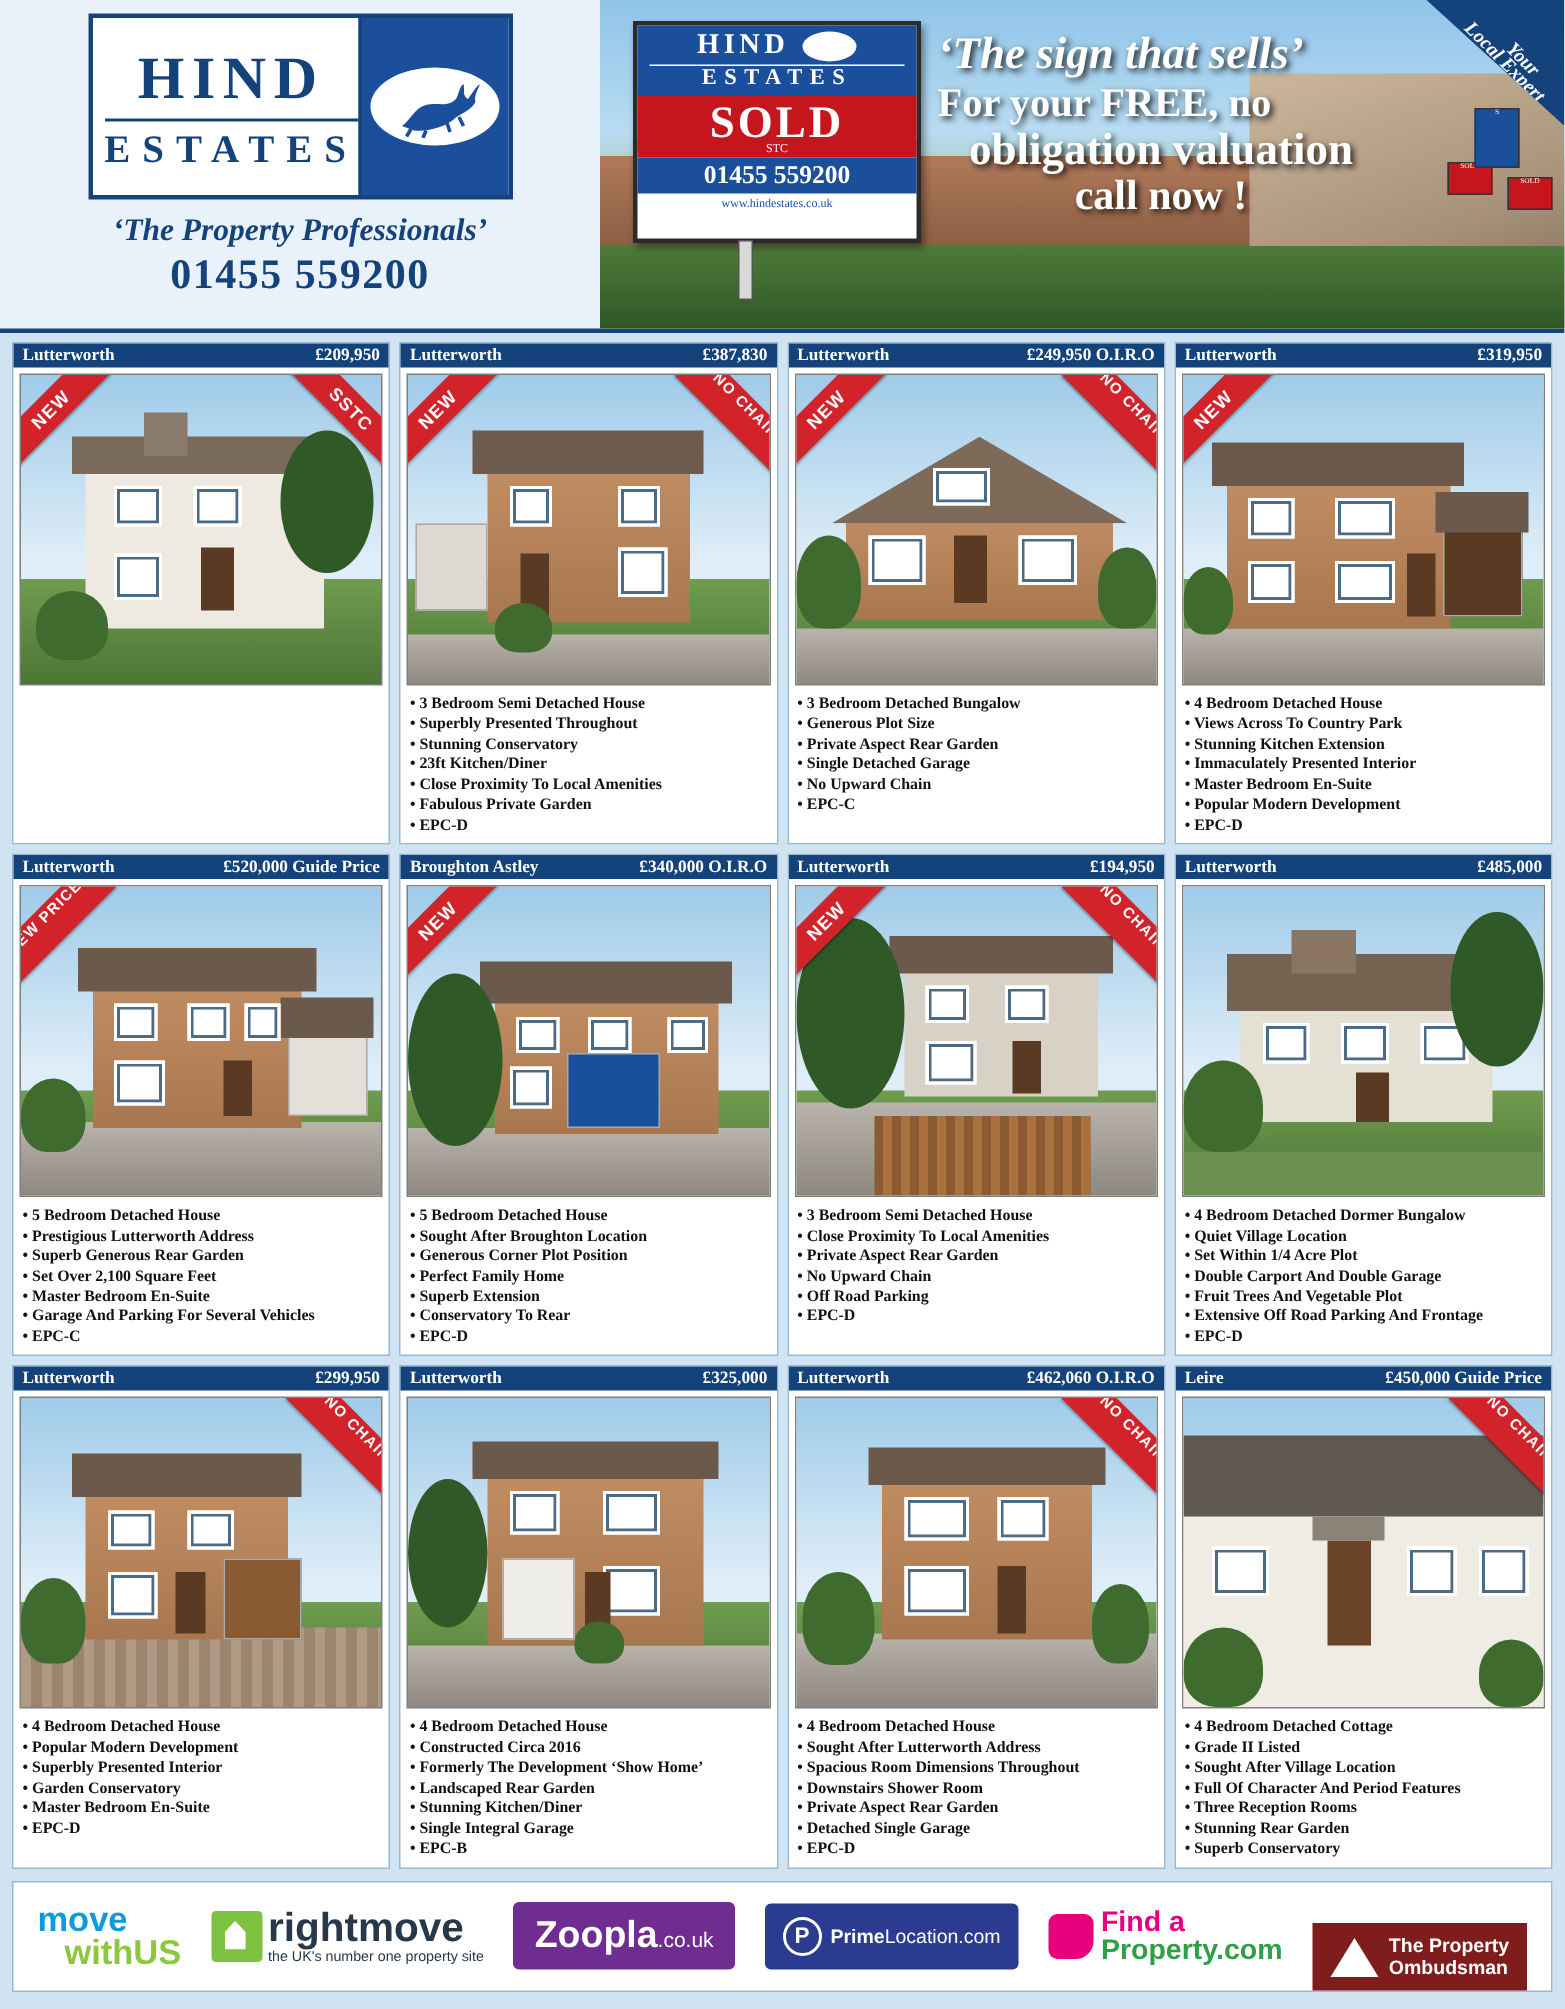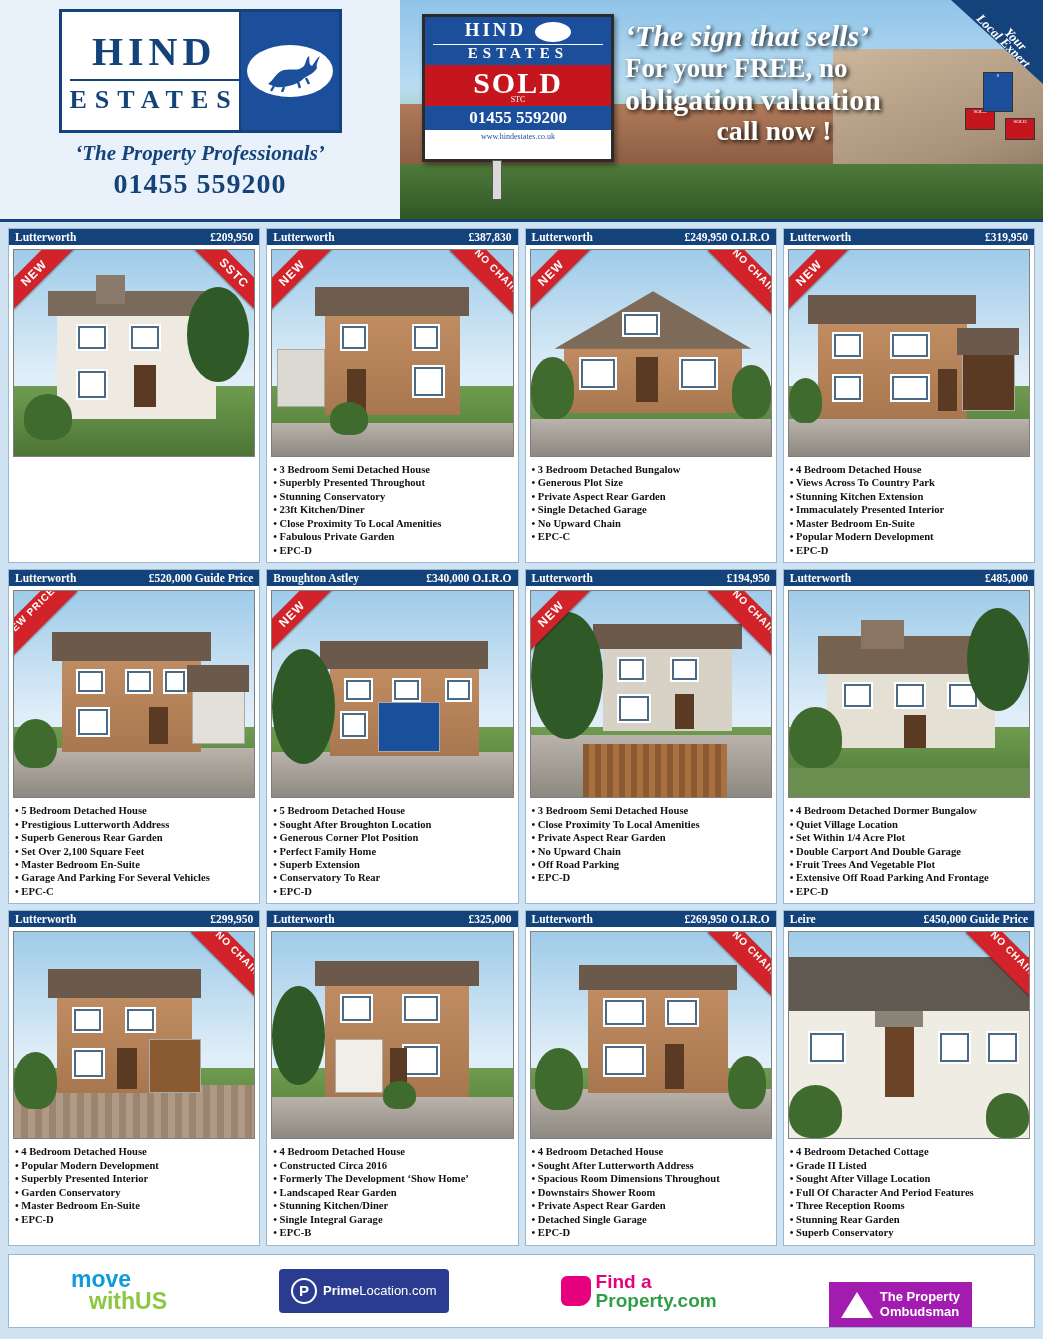--- a/index.html
+++ b/index.html
@@ -116,21 +116,21 @@
   .sign-post { position:absolute; left:92px; top:160px; width:10px; height:40px; background:#d9d9d9; border:1px solid #555;}
   .banner-text {
     position:absolute; left:225px; top:20px; right:120px;
     color:#ffffff;
     text-shadow:2px 2px 4px rgba(0,0,0,.85);
     font-family:"Liberation Serif", serif;
     line-height:1.08;
   }
   .bt1 { font-size:30px; font-style:italic; font-weight:bold; }
   .bt2 { font-size:27px; font-weight:bold; margin-top:2px;}
-  .bt3 { font-size:30px; font-weight:bold; }
+  .bt3 { font-size:30px; font-weight:bold;text-align:center; }
   .bt4 { font-size:28px; font-weight:bold; text-align:center; }
   .corner-flag {
     position:absolute; right:0; top:0;
     width:92px; height:84px;
     background:#14427a;
     color:#fff;
     clip-path:polygon(100% 0, 100% 100%, 0 0);
   }
   .corner-flag span {
     display:block;
@@ -230,21 +230,21 @@
   .rm-box:after{content:"";position:absolute;left:9px;top:7px;width:14px;height:19px;background:#fff;clip-path:polygon(0 40%,50% 0,100% 40%,100% 100%,0 100%);}
   .rm-text { font-family:"Liberation Sans", sans-serif;font-weight:bold;font-size:27px;color:#27384a;margin-left:4px;line-height:1;}
   .rm-sub { font-family:"Liberation Sans", sans-serif;font-size:9.5px;color:#27384a;margin-left:4px;}
   .logo-zoopla { background:#6f2c91; color:#fff; font-family:"Liberation Sans", sans-serif; font-weight:bold; font-size:25px; padding:8px 14px; border-radius:4px;}
   .logo-zoopla small { font-size:14px; font-weight:normal;}
   .logo-pl { background:#2b3b8f; color:#fff; font-family:"Liberation Sans", sans-serif; font-size:13px; padding:9px 12px; border-radius:4px; display:flex; align-items:center;}
   .pl-circle{width:26px;height:26px;border-radius:50%;border:2px solid #fff;display:flex;align-items:center;justify-content:center;font-size:15px;font-weight:bold;margin-right:6px;}
   .logo-fap { font-family:"Liberation Sans", sans-serif; font-weight:bold; font-size:19px; color:#2f9e44; line-height:1; display:flex; align-items:center;}
   .fap-mark{width:30px;height:30px;background:#e6007e;border-radius:6px 6px 12px 6px;margin-right:5px;}
   .fap-find{color:#e6007e;}
-  .logo-tpo { background:#a21caf; color:#fff; font-family:"Liberation Sans", sans-serif; font-size:13px; padding:8px 12px; display:flex; align-items:center; line-height:1.1;margin-top:28px;}
+  .logo-tpo { background:#7f1d1d; color:#fff; font-family:"Liberation Sans", sans-serif; font-size:13px; padding:8px 12px; display:flex; align-items:center; line-height:1.1;margin-top:28px;}
   .tpo-tri{width:0;height:0;border-left:16px solid transparent;border-right:16px solid transparent;border-bottom:26px solid #ffffff;margin-right:7px;}
 </style>
 </head>
 <body>
 
 <div class="header">
 
   <div class="brand-block">
     <div class="logo">
       <div class="logo-left">
@@ -597,21 +597,21 @@
       <li>Landscaped Rear Garden</li>
       <li>Stunning Kitchen/Diner</li>
       <li>Single Integral Garage</li>
       <li>EPC-B</li>
     </ul>
   </div>
 
   <div class="card">
     <div class="card-head">
       <span>Lutterworth</span>
-      <span>£269,950 O.I.R.O</span>
+      <span>£462,060 O.I.R.O</span>
     </div>
     <div class="photo">
       <div class="sky"></div>
         <div class="ground"></div>
       <div class="drive" style="height:24%;"></div>
       <div class="house brick" style="left:24%;top:26%;width:58%;height:52%;"></div>
       <div class="roof" style="left:20%;top:16%;width:66%;height:12%;background:#6b5a4c;"></div>
       <div class="win" style="left:30%;top:32%;width:18%;height:14%;"></div>
       <div class="win" style="left:56%;top:32%;width:14%;height:14%;"></div>
       <div class="win" style="left:30%;top:54%;width:18%;height:16%;"></div>
@@ -662,21 +662,31 @@
 
 </div>
 
 <div class="footer">
 
   <div class="logo-move">
     <div>move</div>
     <div class="us">withUS</div>
   </div>
 
-
+  <div class="logo-rm">
+    <div class="rm-box"></div>
+    <div>
+      <div class="rm-text">rightmove</div>
+      <div class="rm-sub">the UK's number one property site</div>
+    </div>
+  </div>
+
+  <div class="logo-zoopla">
+    <span>Zoopla</span><small>.co.uk</small>
+  </div>
 
   <div class="logo-pl">
     <span class="pl-circle">P</span>
     <span><b>Prime</b><span>Location.com</span></span>
   </div>
 
   <div class="logo-fap">
     <span class="fap-mark"></span>
     <span>
       <span class="fap-find">Find a</span><br>

